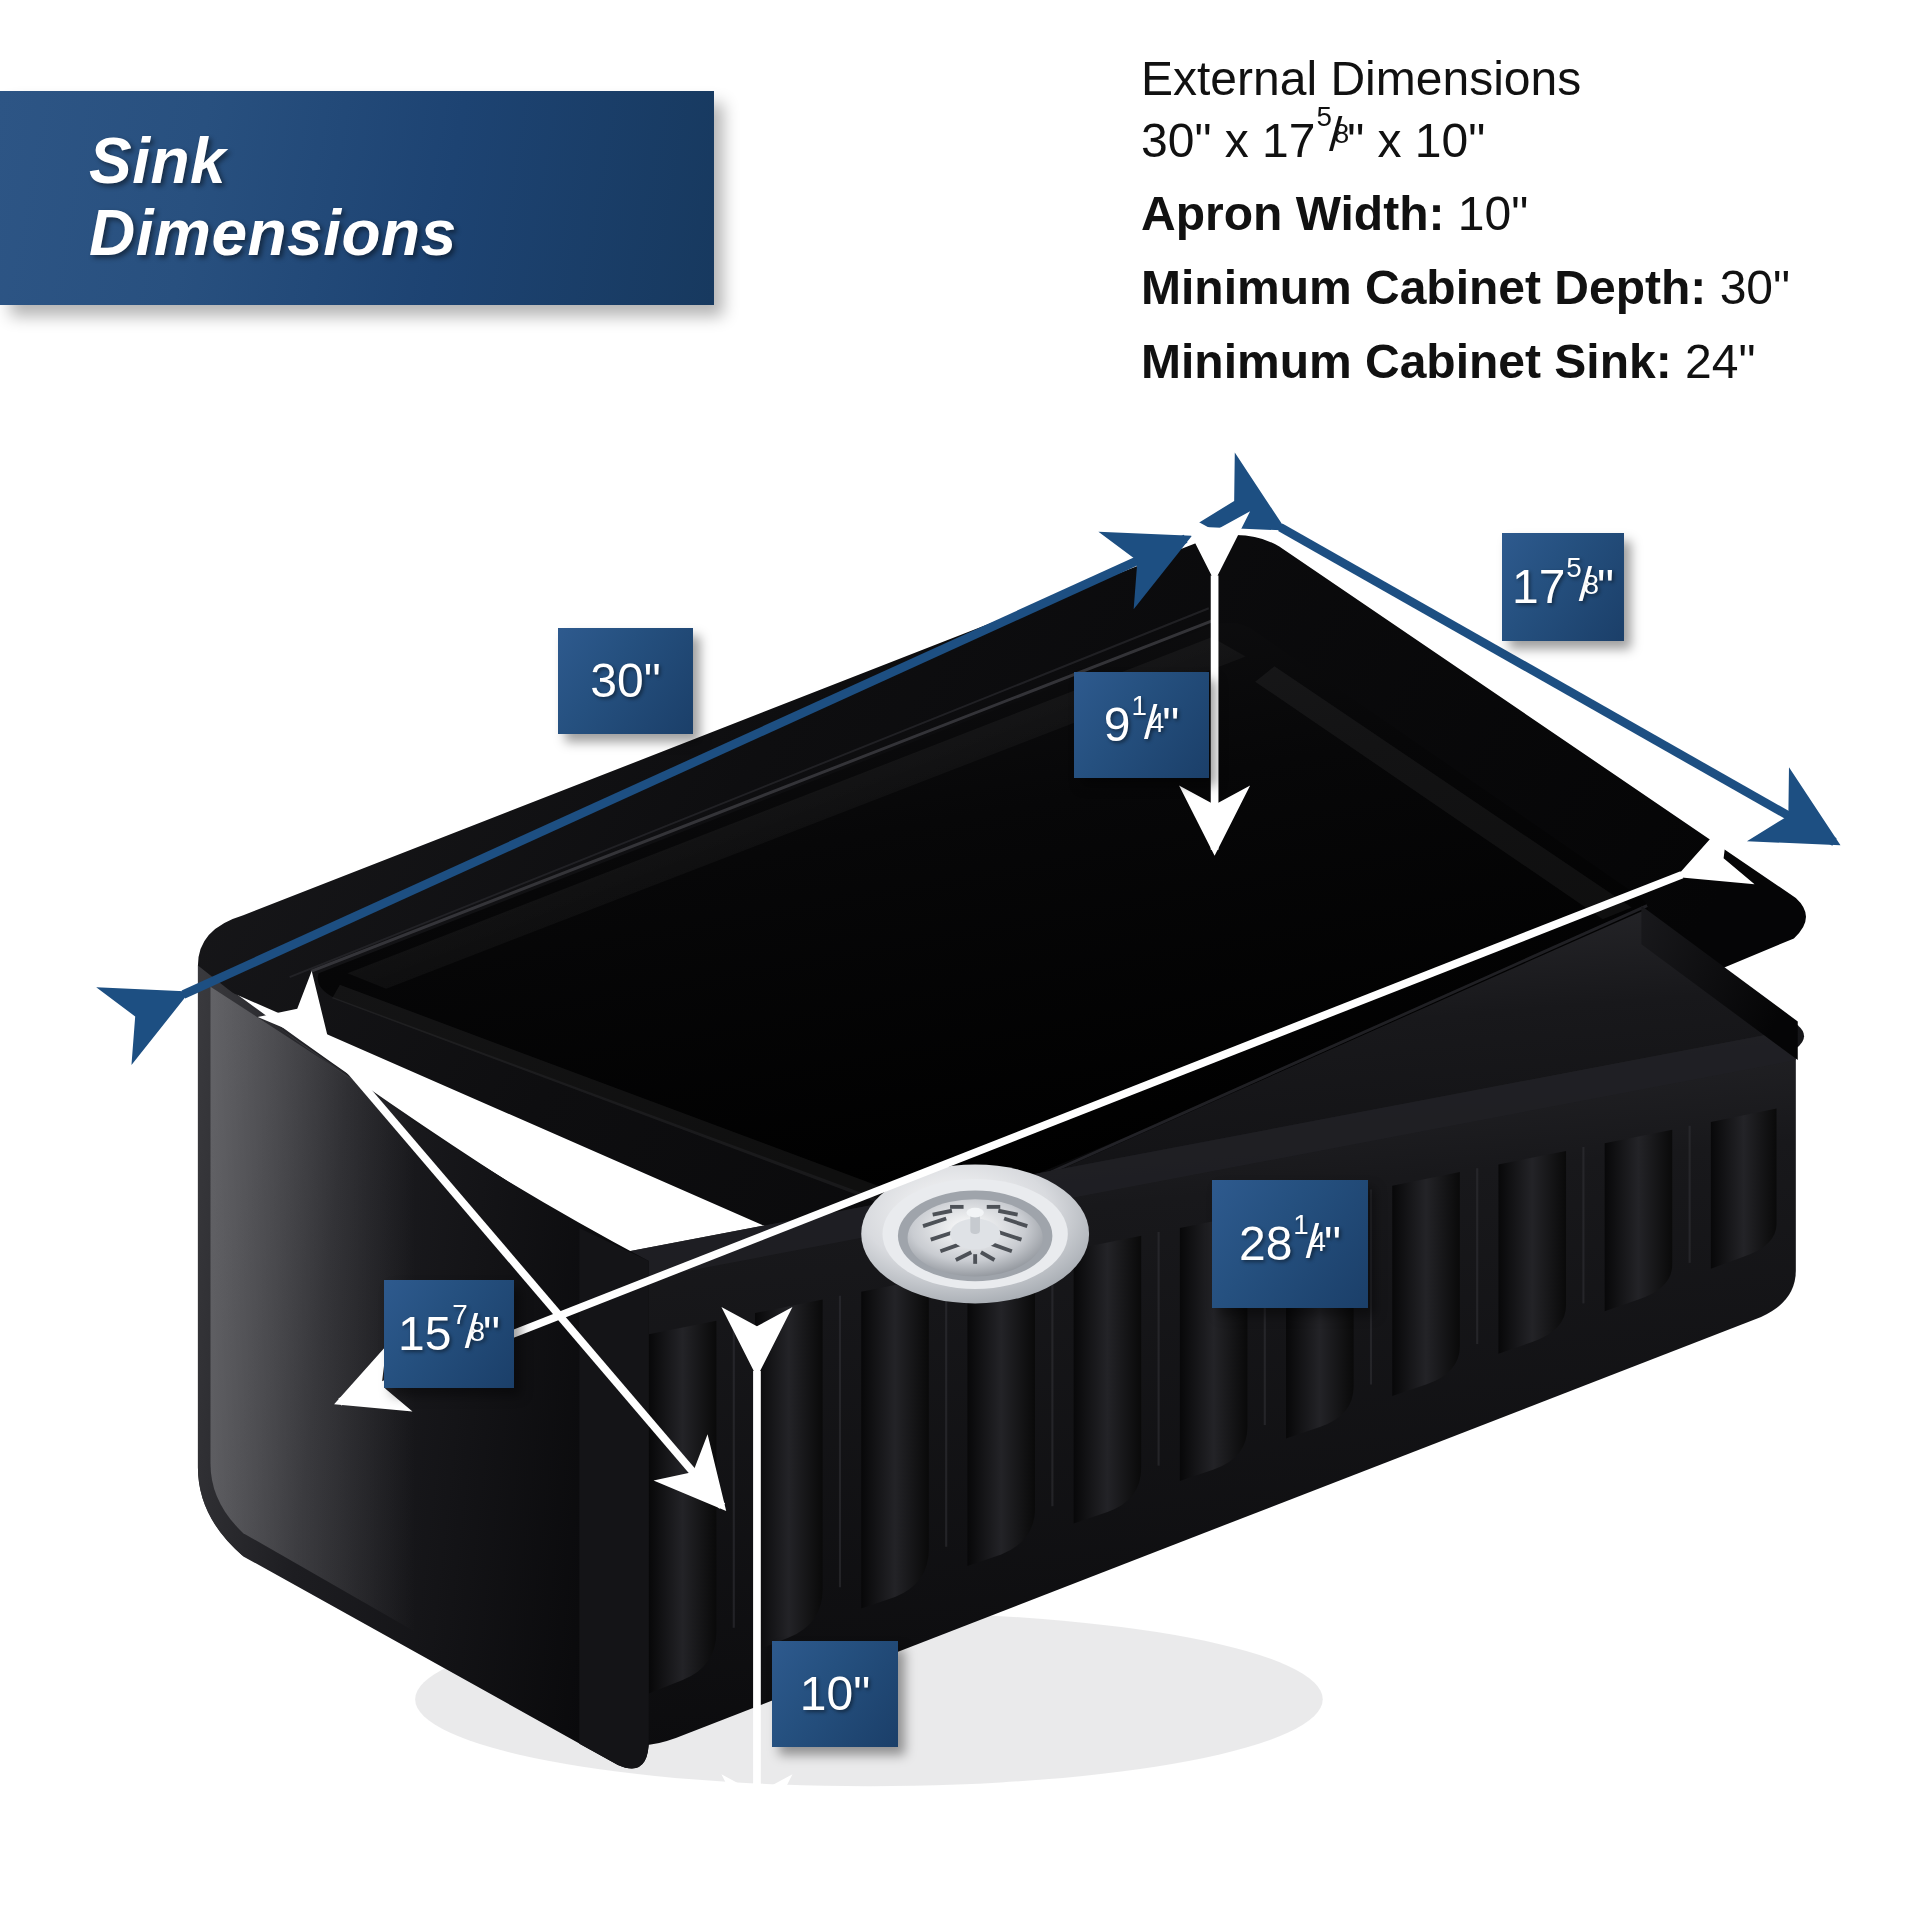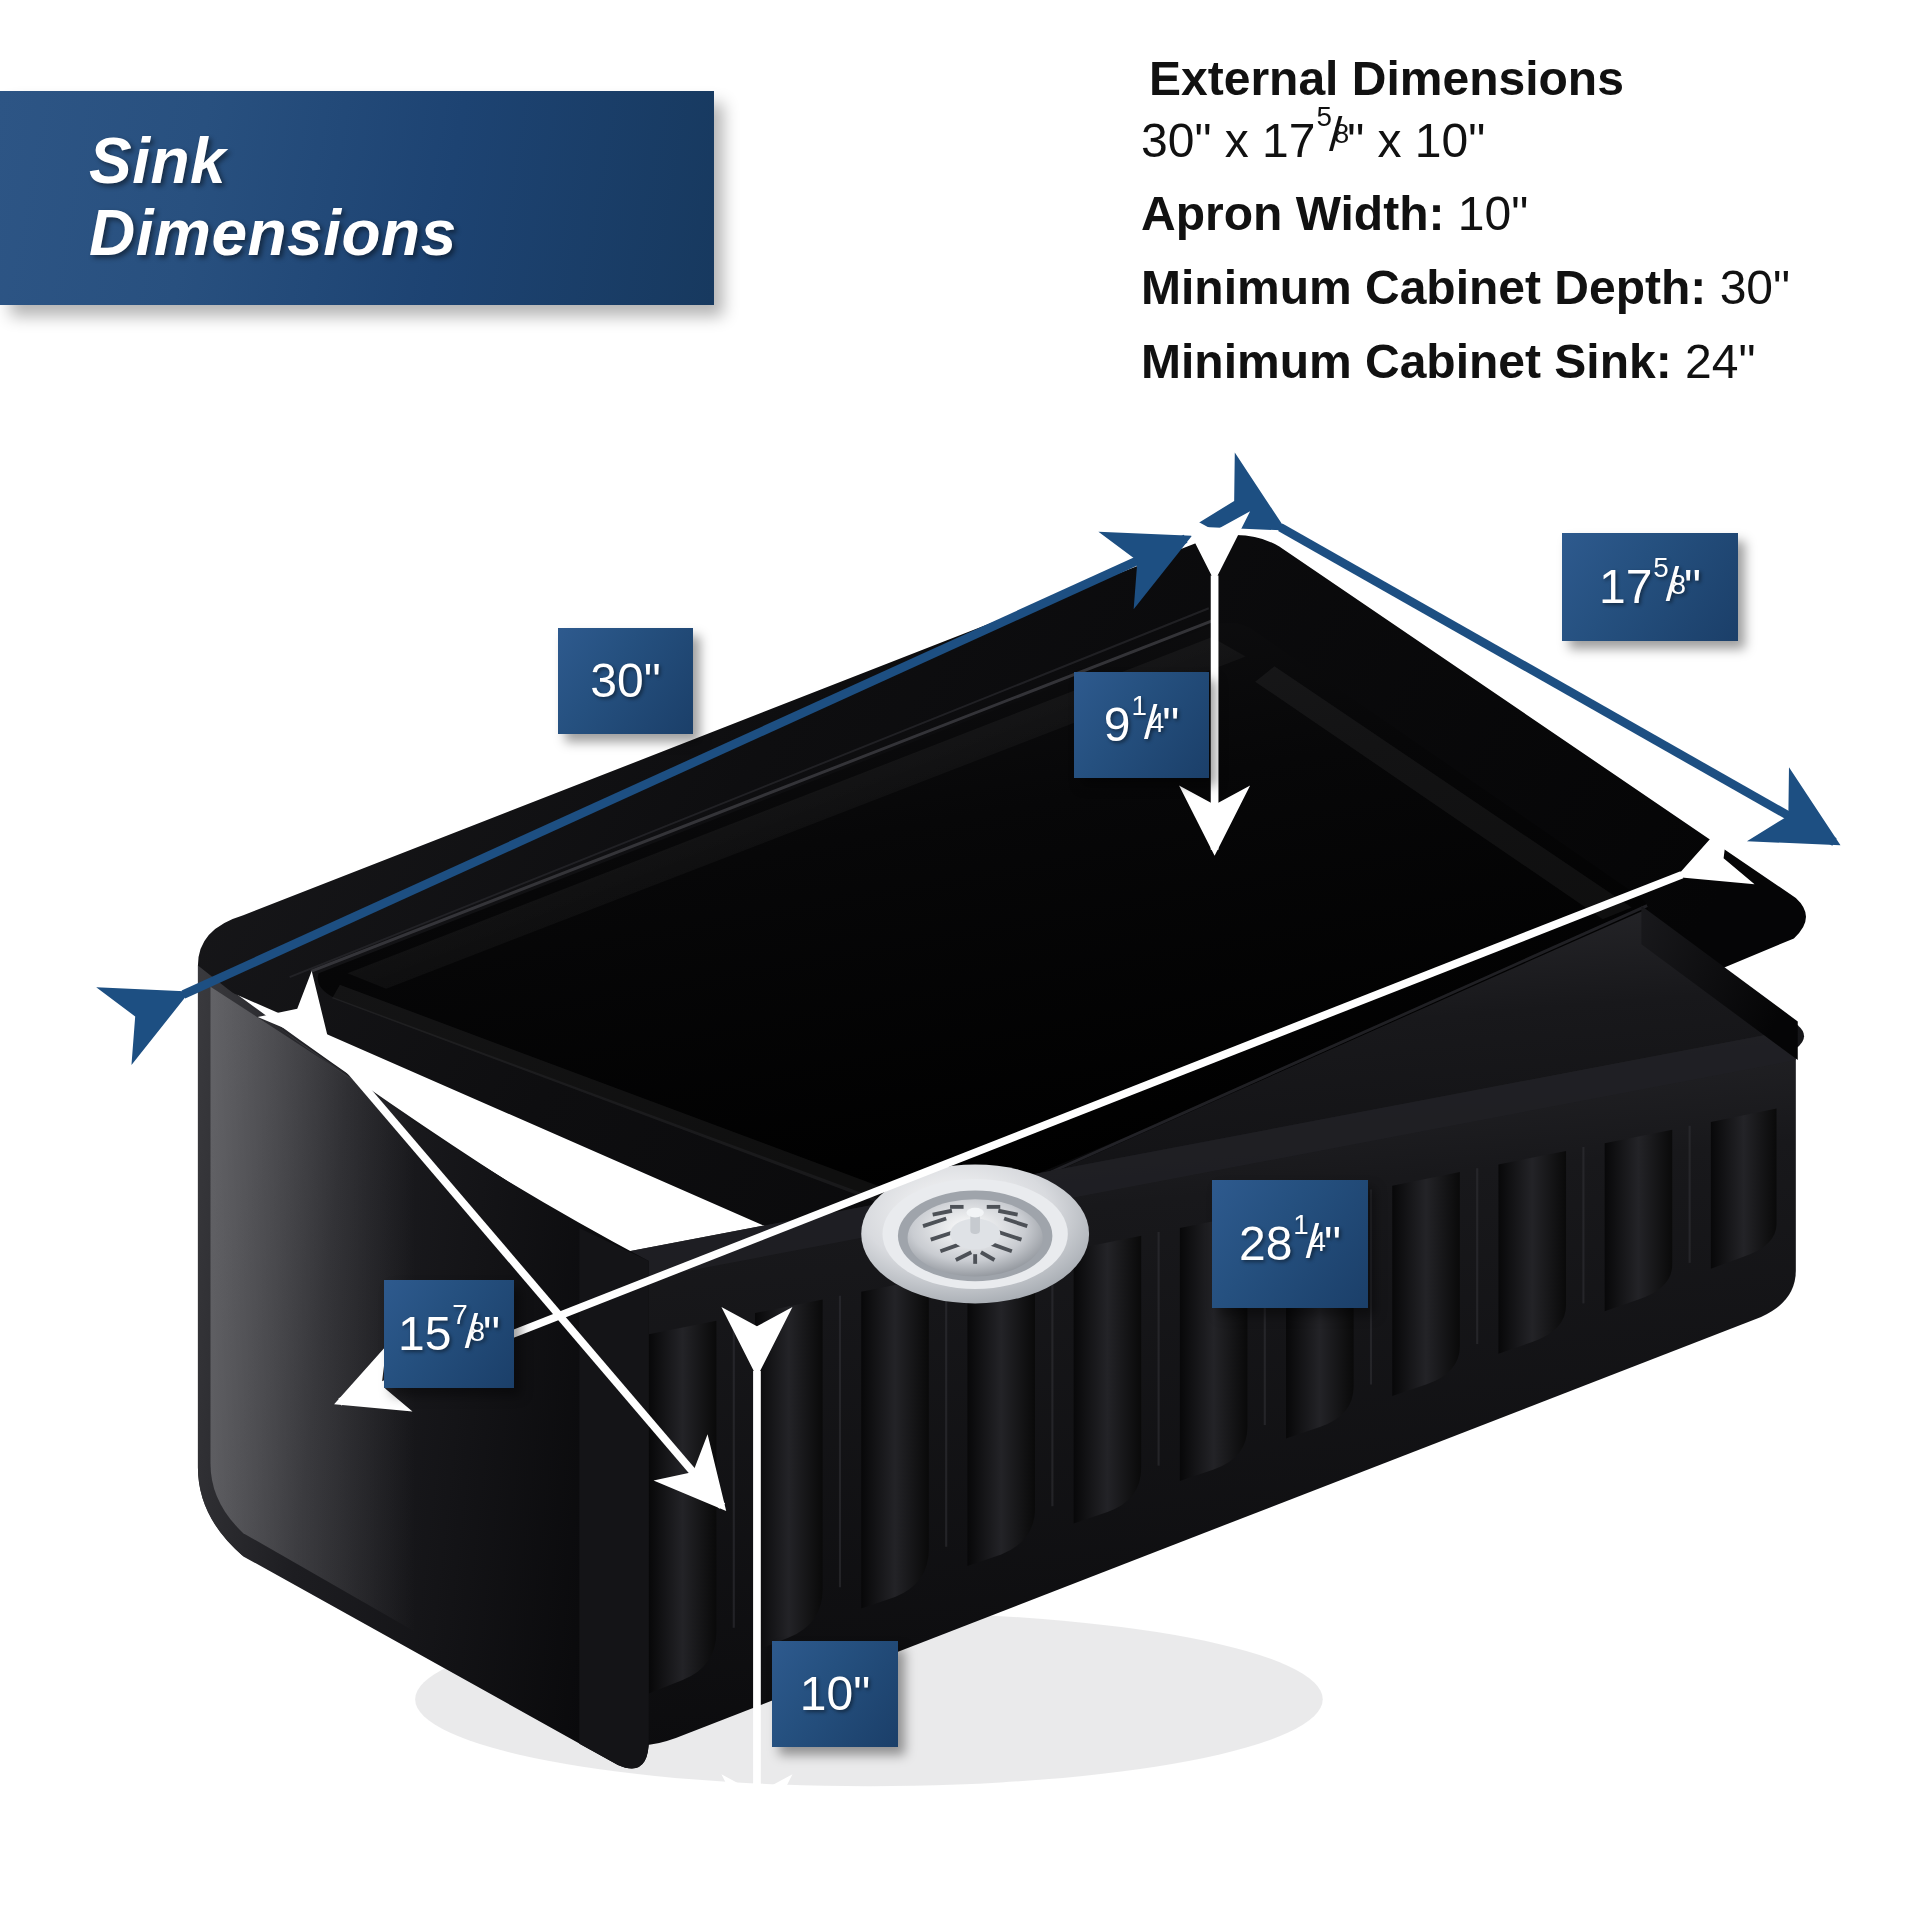--- a/index.html
+++ b/index.html
@@ -58,22 +58,21 @@
     top: 50px;
     width: 772px;
     color: #111111;
   }
   .specs .line {
     font-size: 48px;
     line-height: 1.22;
     white-space: nowrap;
   }
   .specs .line.h {
-    font-weight: bold;
-    margin-left: 8px;
+    font-weight: normal;
   }
   .specs .lbl { font-weight: bold; }
   .specs .val { font-weight: normal; }
   .specs .gap { height: 15.4px; }
 
   
   .frac {
     display: inline-block;
     position: relative;
     width: 0.62em;
@@ -121,21 +120,21 @@
     font-size: 48px;
     line-height: 1;
     text-shadow: 1.9px 1.9px 3.9px rgba(0,0,0,0.45);
     white-space: nowrap;
   }
   .dim-chip .frac .n { top: -0.32em; }
   .dim-chip .frac .d { top: 0.28em; }
 
   
   #chip-width     { left: 558px;  top: 628px;  width: 135px; height: 106px; }
-  #chip-depth-ext { left: 1562px; top: 533px;  width: 176px; height: 108px; }
+  #chip-depth-ext { left: 1502px; top: 533px;  width: 122px; height: 108px; }
   #chip-int-depth { left: 1074px; top: 672px;  width: 135px; height: 106px; }
   #chip-int-len   { left: 1212px; top: 1180px; width: 156px; height: 128px; }
   #chip-int-wid   { left: 384px;  top: 1280px; width: 130px; height: 108px; }
   #chip-apron     { left: 772px;  top: 1641px; width: 126px; height: 106px; }
 </style>
 </head>
 <body>
 
 <div id="stage">
 

